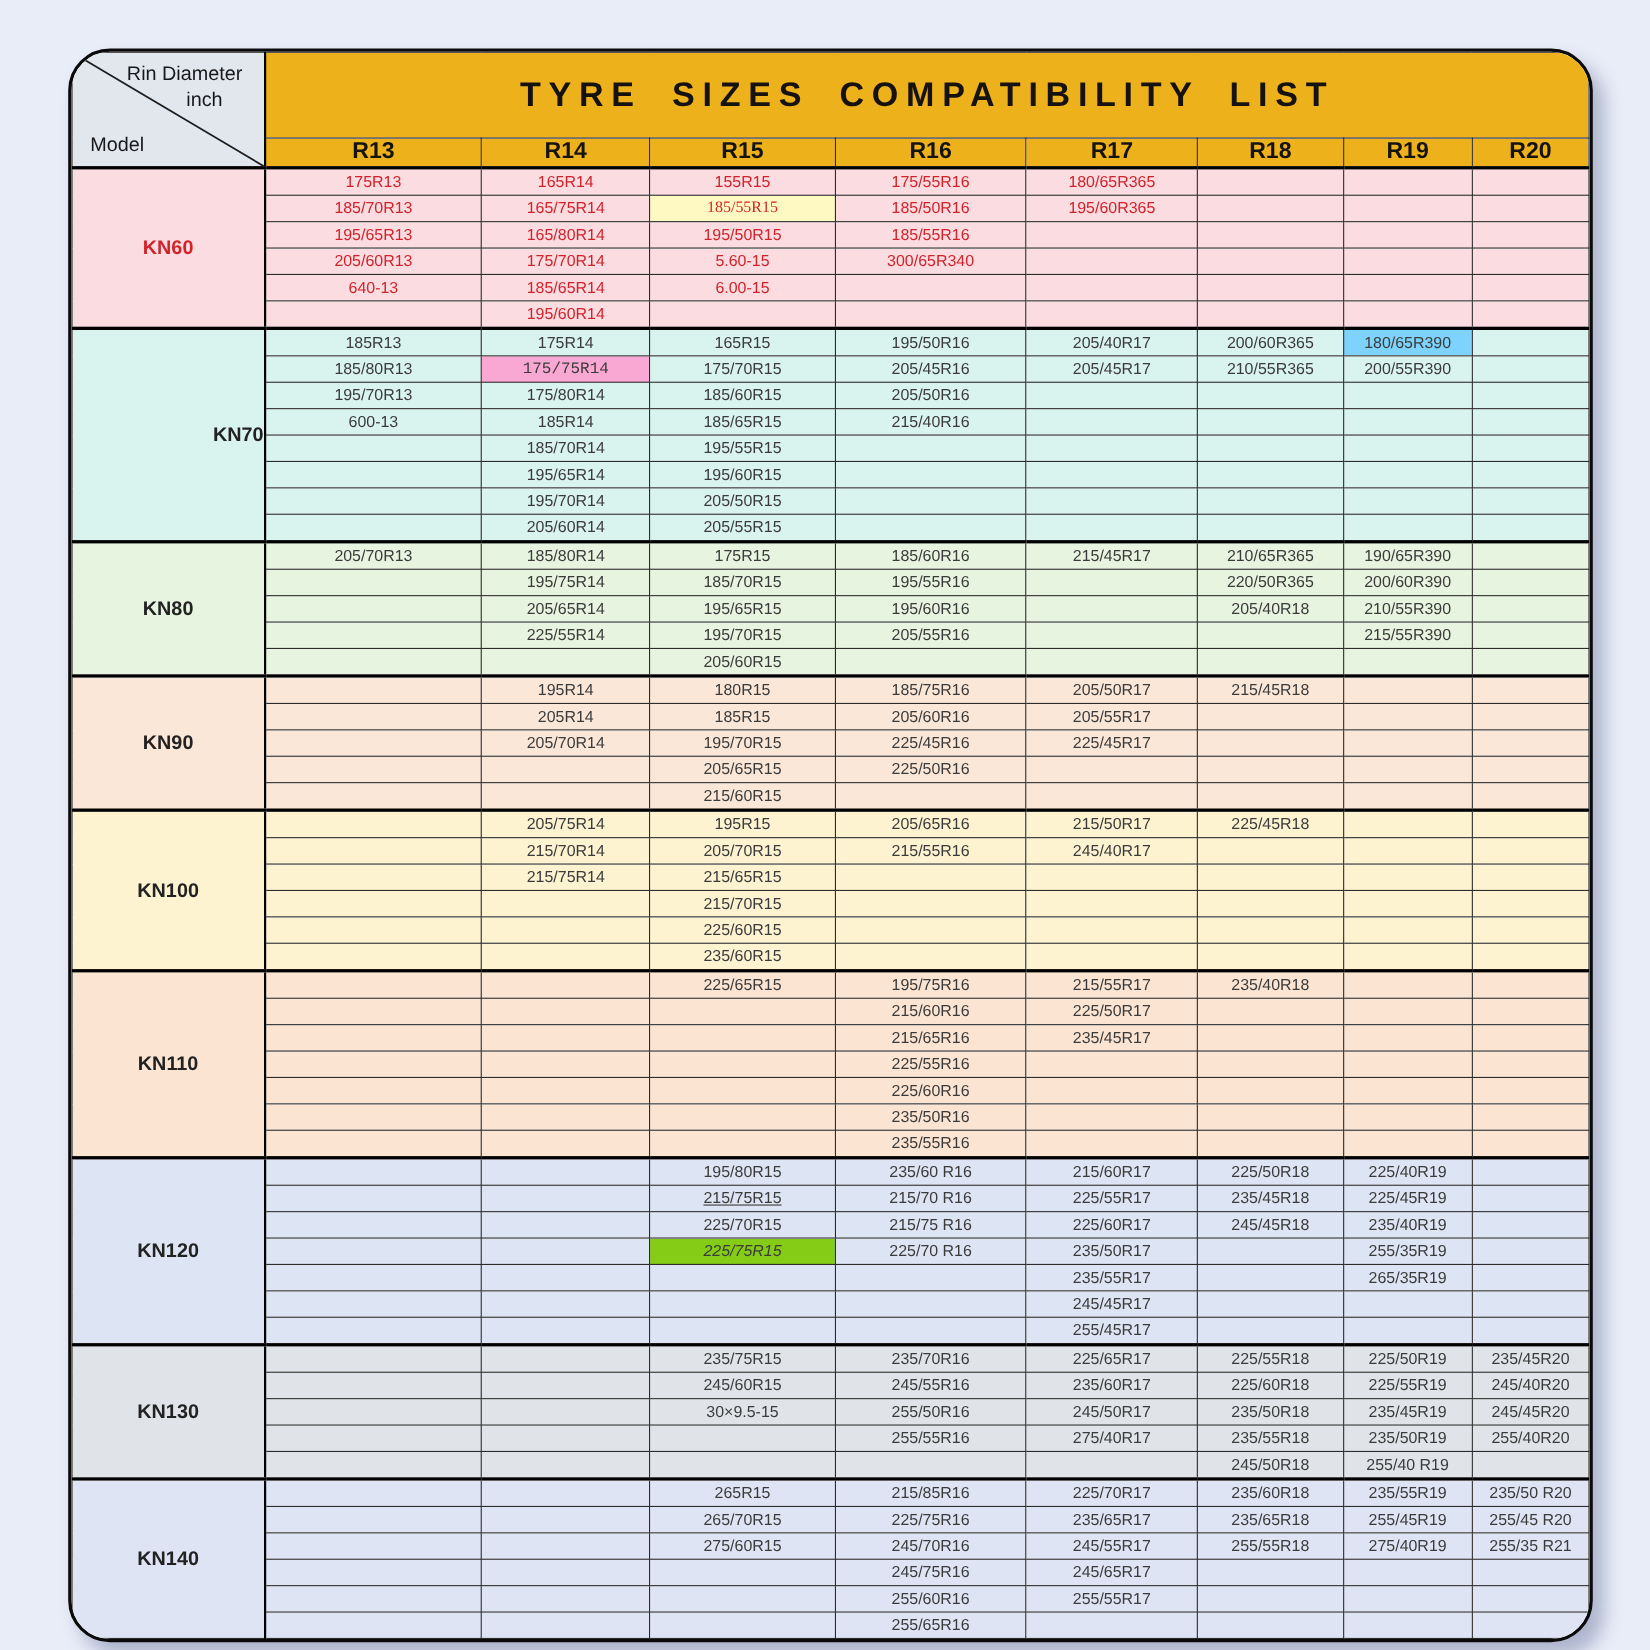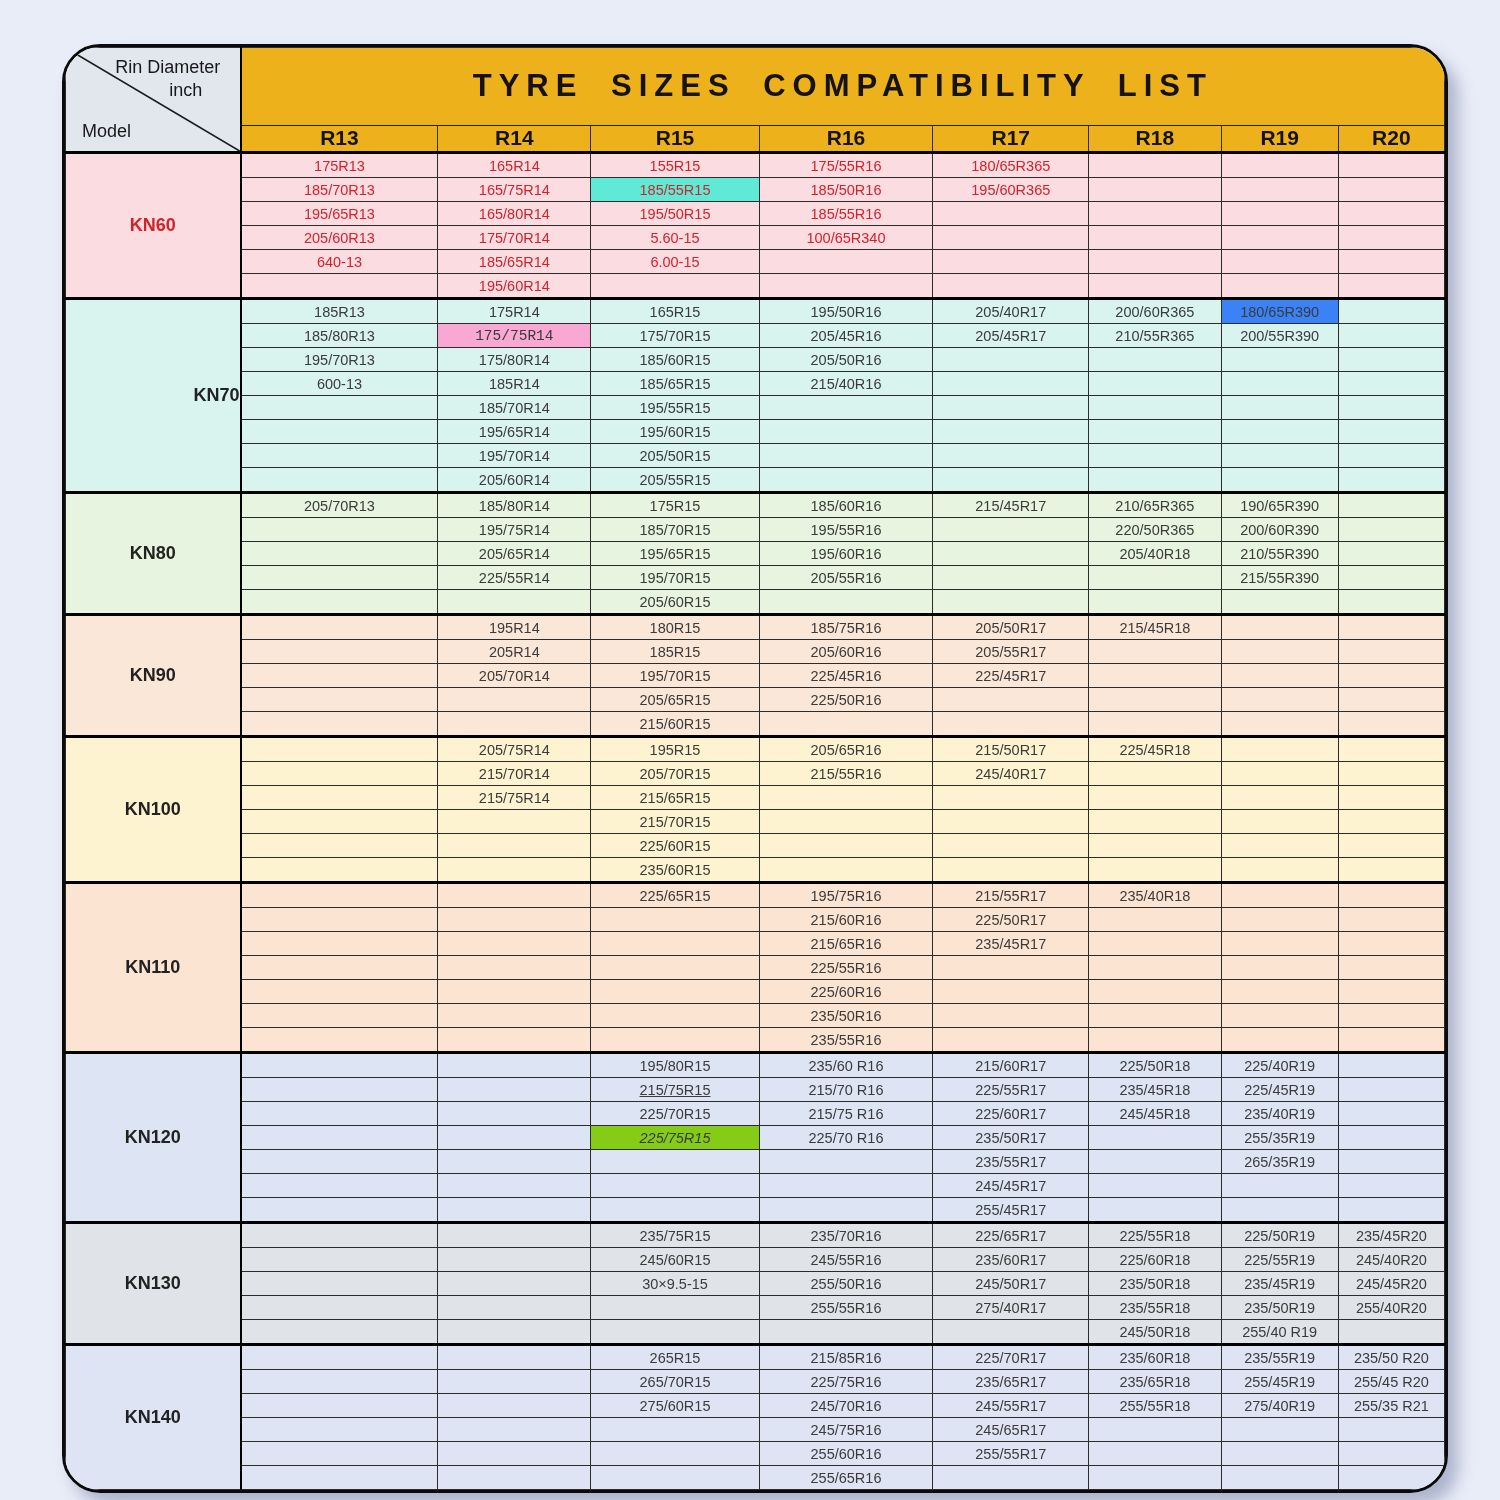--- a/index.html
+++ b/index.html
@@ -119,42 +119,42 @@
             <td class="size" style="background: rgb(251, 220, 225); color: rgb(210, 35, 43);">155R15</td>
             <td class="size" style="background: rgb(251, 220, 225); color: rgb(210, 35, 43);">175/55R16</td>
             <td class="size" style="background: rgb(251, 220, 225); color: rgb(210, 35, 43);">180/65R365</td>
             <td class="size" style="background: rgb(251, 220, 225); color: rgb(210, 35, 43);"></td>
             <td class="size" style="background: rgb(251, 220, 225); color: rgb(210, 35, 43);"></td>
             <td class="size" style="background: rgb(251, 220, 225); color: rgb(210, 35, 43);"></td>
           </tr>
           <tr>
             <td class="size" style="background: rgb(251, 220, 225); color: rgb(210, 35, 43);">185/70R13</td>
             <td class="size" style="background: rgb(251, 220, 225); color: rgb(210, 35, 43);">165/75R14</td>
-            <td class="size" style="background: #5eead4; color: rgb(210, 35, 43);">185/55R15</td>
+            <td class="size" style="background: #fef9c3; color: rgb(210, 35, 43); font-family: Liberation Serif, serif;">185/55R15</td>
             <td class="size" style="background: rgb(251, 220, 225); color: rgb(210, 35, 43);">185/50R16</td>
             <td class="size" style="background: rgb(251, 220, 225); color: rgb(210, 35, 43);">195/60R365</td>
             <td class="size" style="background: rgb(251, 220, 225); color: rgb(210, 35, 43);"></td>
             <td class="size" style="background: rgb(251, 220, 225); color: rgb(210, 35, 43);"></td>
             <td class="size" style="background: rgb(251, 220, 225); color: rgb(210, 35, 43);"></td>
           </tr>
           <tr>
             <td class="size" style="background: rgb(251, 220, 225); color: rgb(210, 35, 43);">195/65R13</td>
             <td class="size" style="background: rgb(251, 220, 225); color: rgb(210, 35, 43);">165/80R14</td>
             <td class="size" style="background: rgb(251, 220, 225); color: rgb(210, 35, 43);">195/50R15</td>
             <td class="size" style="background: rgb(251, 220, 225); color: rgb(210, 35, 43);">185/55R16</td>
             <td class="size" style="background: rgb(251, 220, 225); color: rgb(210, 35, 43);"></td>
             <td class="size" style="background: rgb(251, 220, 225); color: rgb(210, 35, 43);"></td>
             <td class="size" style="background: rgb(251, 220, 225); color: rgb(210, 35, 43);"></td>
             <td class="size" style="background: rgb(251, 220, 225); color: rgb(210, 35, 43);"></td>
           </tr>
           <tr>
             <td class="size" style="background: rgb(251, 220, 225); color: rgb(210, 35, 43);">205/60R13</td>
             <td class="size" style="background: rgb(251, 220, 225); color: rgb(210, 35, 43);">175/70R14</td>
             <td class="size" style="background: rgb(251, 220, 225); color: rgb(210, 35, 43);">5.60-15</td>
-            <td class="size" style="background: rgb(251, 220, 225); color: rgb(210, 35, 43);">100/65R340</td>
+            <td class="size" style="background: rgb(251, 220, 225); color: rgb(210, 35, 43);">300/65R340</td>
             <td class="size" style="background: rgb(251, 220, 225); color: rgb(210, 35, 43);"></td>
             <td class="size" style="background: rgb(251, 220, 225); color: rgb(210, 35, 43);"></td>
             <td class="size" style="background: rgb(251, 220, 225); color: rgb(210, 35, 43);"></td>
             <td class="size" style="background: rgb(251, 220, 225); color: rgb(210, 35, 43);"></td>
           </tr>
           <tr>
             <td class="size" style="background: rgb(251, 220, 225); color: rgb(210, 35, 43);">640-13</td>
             <td class="size" style="background: rgb(251, 220, 225); color: rgb(210, 35, 43);">185/65R14</td>
             <td class="size" style="background: rgb(251, 220, 225); color: rgb(210, 35, 43);">6.00-15</td>
             <td class="size" style="background: rgb(251, 220, 225); color: rgb(210, 35, 43);"></td>
@@ -174,21 +174,21 @@
             <td class="size" style="background: rgb(251, 220, 225); color: rgb(210, 35, 43);"></td>
           </tr>
           <tr class="group-start">
             <td class="model" rowspan="8" style="background: rgb(217, 243, 239); color: rgb(34, 34, 34); text-align: right;">KN70</td>
             <td class="size" style="background: rgb(217, 243, 239); color: rgb(59, 59, 59);">185R13</td>
             <td class="size" style="background: rgb(217, 243, 239); color: rgb(59, 59, 59);">175R14</td>
             <td class="size" style="background: rgb(217, 243, 239); color: rgb(59, 59, 59);">165R15</td>
             <td class="size" style="background: rgb(217, 243, 239); color: rgb(59, 59, 59);">195/50R16</td>
             <td class="size" style="background: rgb(217, 243, 239); color: rgb(59, 59, 59);">205/40R17</td>
             <td class="size" style="background: rgb(217, 243, 239); color: rgb(59, 59, 59);">200/60R365</td>
-            <td class="size" style="background: #3b82f6; color: rgb(59, 59, 59);">180/65R390</td>
+            <td class="size" style="background: #7dd3fc; color: rgb(59, 59, 59);">180/65R390</td>
             <td class="size" style="background: rgb(217, 243, 239); color: rgb(59, 59, 59);"></td>
           </tr>
           <tr>
             <td class="size" style="background: rgb(217, 243, 239); color: rgb(59, 59, 59);">185/80R13</td>
             <td class="size" style="background: #f9a8d4; color: rgb(59, 59, 59); font-family: Liberation Mono, monospace;">175/75R14</td>
             <td class="size" style="background: rgb(217, 243, 239); color: rgb(59, 59, 59);">175/70R15</td>
             <td class="size" style="background: rgb(217, 243, 239); color: rgb(59, 59, 59);">205/45R16</td>
             <td class="size" style="background: rgb(217, 243, 239); color: rgb(59, 59, 59);">205/45R17</td>
             <td class="size" style="background: rgb(217, 243, 239); color: rgb(59, 59, 59);">210/55R365</td>
             <td class="size" style="background: rgb(217, 243, 239); color: rgb(59, 59, 59);">200/55R390</td>

